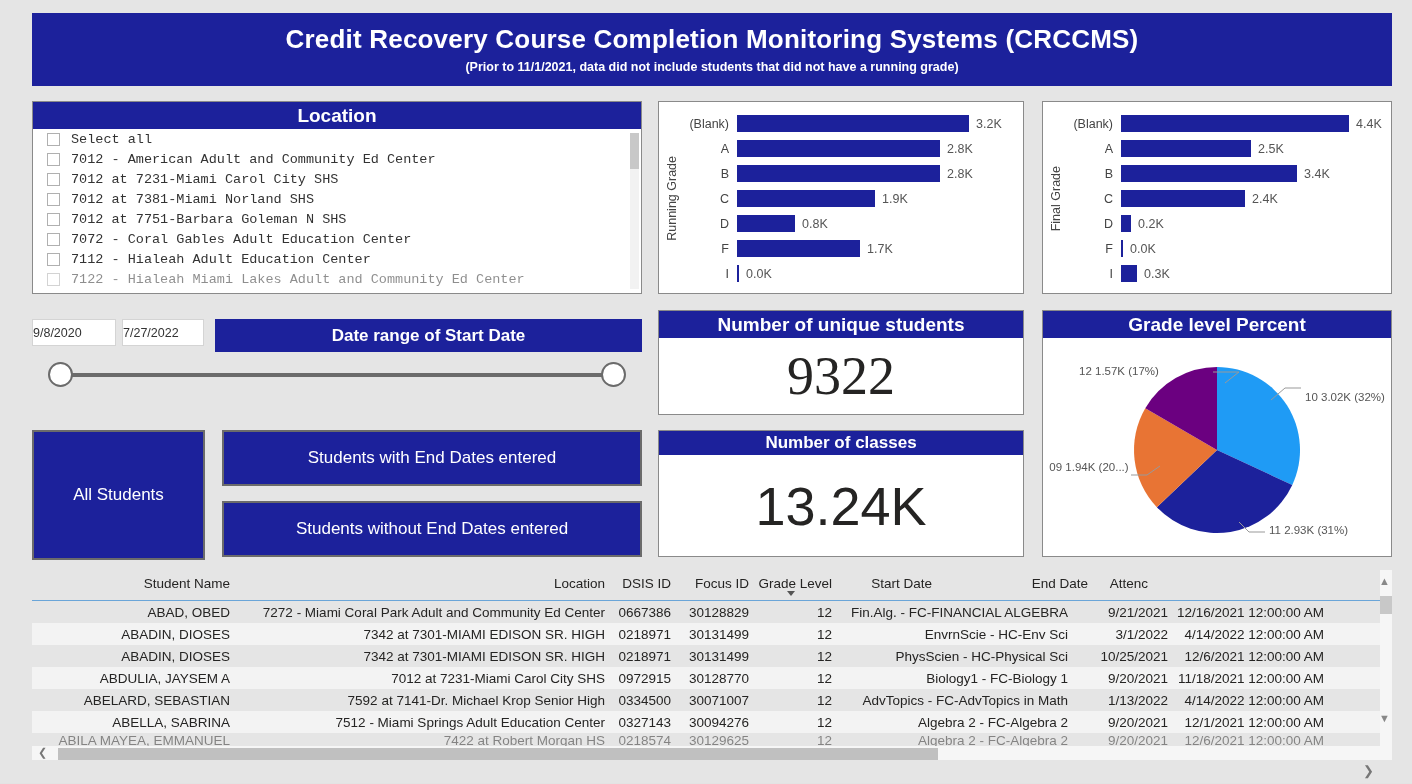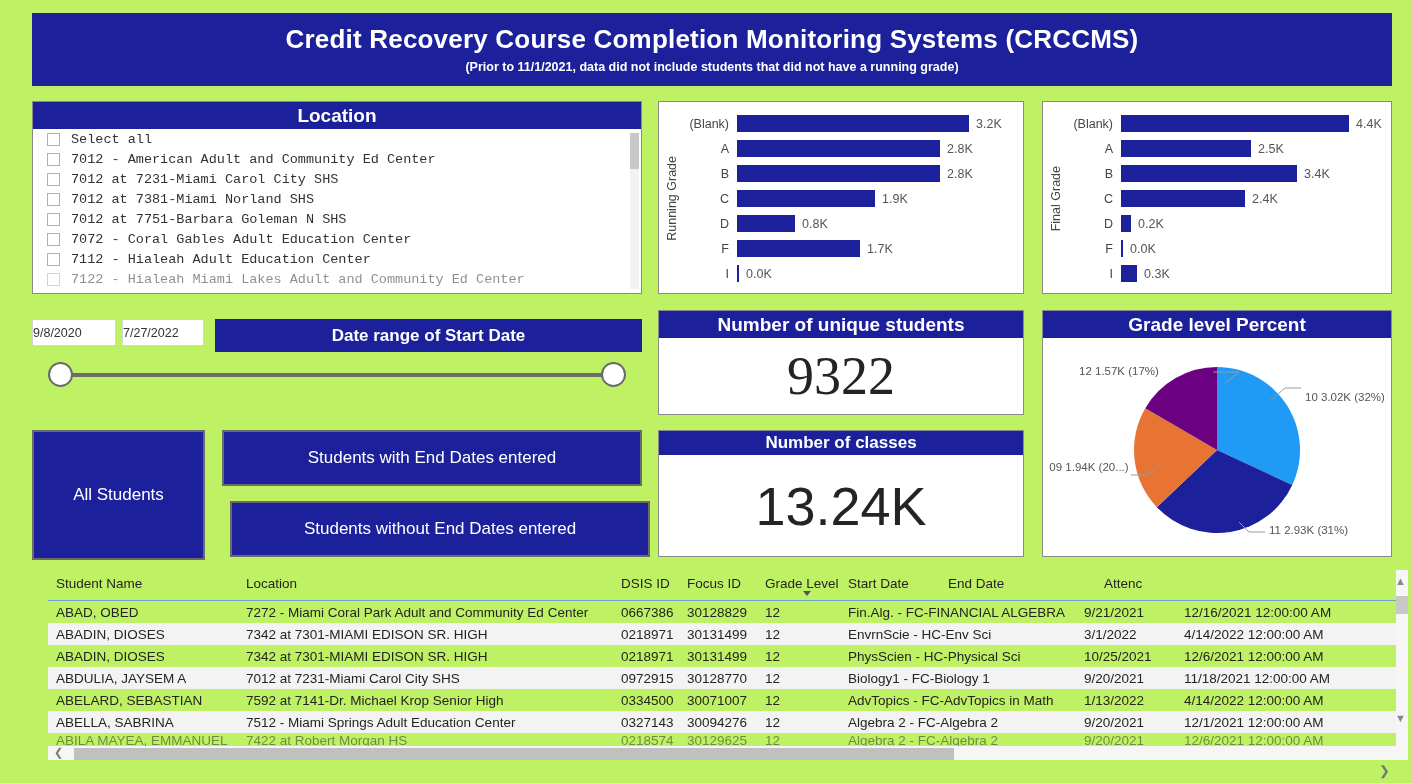--- a/index.html
+++ b/index.html
@@ -3,21 +3,21 @@
 <meta charset="utf-8">
 <style>
   * { box-sizing: border-box; }
   html, body {
     margin: 0; padding: 0;
     width: 1412px; height: 784px;
     background: #ffffff;
     font-family: "Liberation Sans", sans-serif;
     overflow: hidden;
   }
-  #page { position: relative; width: 1412px; height: 784px; background: #bef264; }
+  #page { position: relative; width: 1412px; height: 784px; background: #e5e5e5; }
 
   
   .banner {
     position: absolute; left: 32px; top: 13px; width: 1360px; height: 73px;
     background: #1c219b; color: #fff; text-align: center;
     display: flex; flex-direction: column; align-items: center; justify-content: center;
   }
   .banner-title { font-size: 26px; font-weight: bold; letter-spacing: .2px; line-height: 1.15; }
   .banner-sub { font-size: 12.5px; font-weight: bold; margin-top: 5px; }
 
@@ -76,21 +76,21 @@
   .ds-handle.right { right: 16px; }
 
   
   .btn {
     position: absolute; background: #1c219b; border: 2px solid #6b6b6b; color: #fff;
     display: flex; align-items: center; justify-content: center;
     font-size: 17px; text-align: center;
   }
   #btn-all { left: 32px; top: 430px; width: 173px; height: 130px; }
   #btn-with { left: 222px; top: 430px; width: 420px; height: 56px; }
-  #btn-without { left: 222px; top: 501px; width: 420px; height: 56px; margin-left: 8px; }
+  #btn-without { left: 222px; top: 501px; width: 420px; height: 56px; }
 
   
   #kpi1 { left: 658px; top: 310px; width: 366px; height: 105px; }
   #kpi2 { left: 658px; top: 430px; width: 366px; height: 127px; }
   .kpi-val {
     display: flex; align-items: center; justify-content: center;
     color: #252423; font-weight: 400;
   }
   #kpi1 .card-hdr { font-size: 19px; height: 27px; line-height: 27px; }
   #kpi1 .kpi-val { height: 76px; font-size: 54px; font-family: Liberation Serif, serif; }
@@ -98,21 +98,21 @@
 
   
   #pie { left: 1042px; top: 310px; width: 350px; height: 247px; }
   #pie .card-hdr { font-size: 19px; height: 27px; line-height: 27px; }
   .pie-body { position: relative; height: 218px; }
   .pie-svg { position: absolute; left: 0; top: 0; }
   .pie-lbl { position: absolute; font-size: 11.5px; color: #555; white-space: nowrap; }
   .pie-lbl.two { white-space: normal; text-align: center; line-height: 1.25; }
 
   
-  #tbl { position: absolute; left: 48px; top: 570px; width: 1360px; height: 190px; }
+  #tbl { position: absolute; left: 32px; top: 570px; width: 1360px; height: 190px; text-align: right; }
   .th-row { display: flex; height: 31px; align-items: flex-start; border-bottom: 1px solid #6aa5d8; }
   .tr { display: flex; height: 22px; align-items: center; font-size: 13.5px; color: #252423; }
   .tr.alt { background: #f3f3f3; }
   .tr.partial { opacity: .5; height: 14px; overflow: hidden; }
   .th { font-size: 13.5px; color: #252423; padding-top: 6px; white-space: nowrap; }
   .c-name { width: 198px; padding-left: 8px; }
   .c-loc  { width: 375px; }
   .c-dsis { width: 66px; }
   .c-focus{ width: 78px; }
   .c-grade{ width: 83px; position: relative; }

